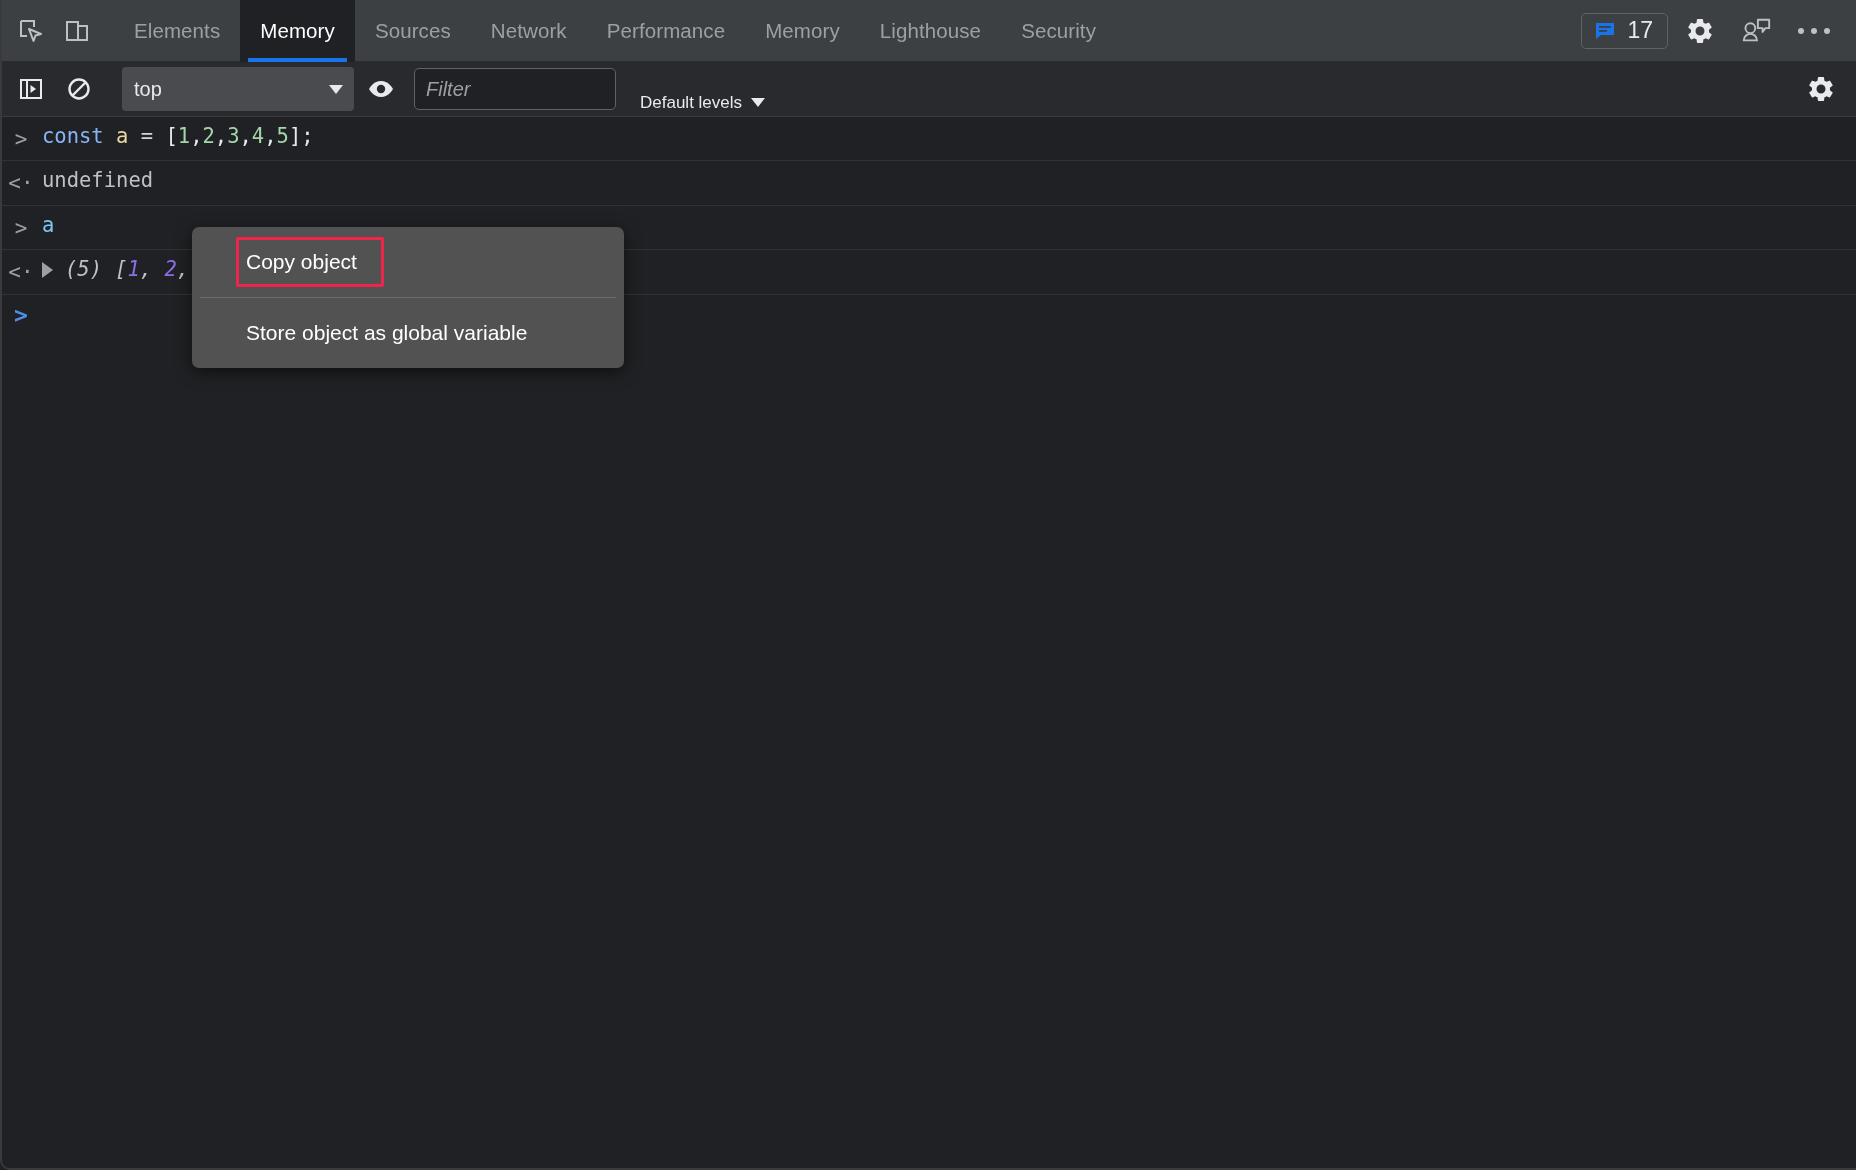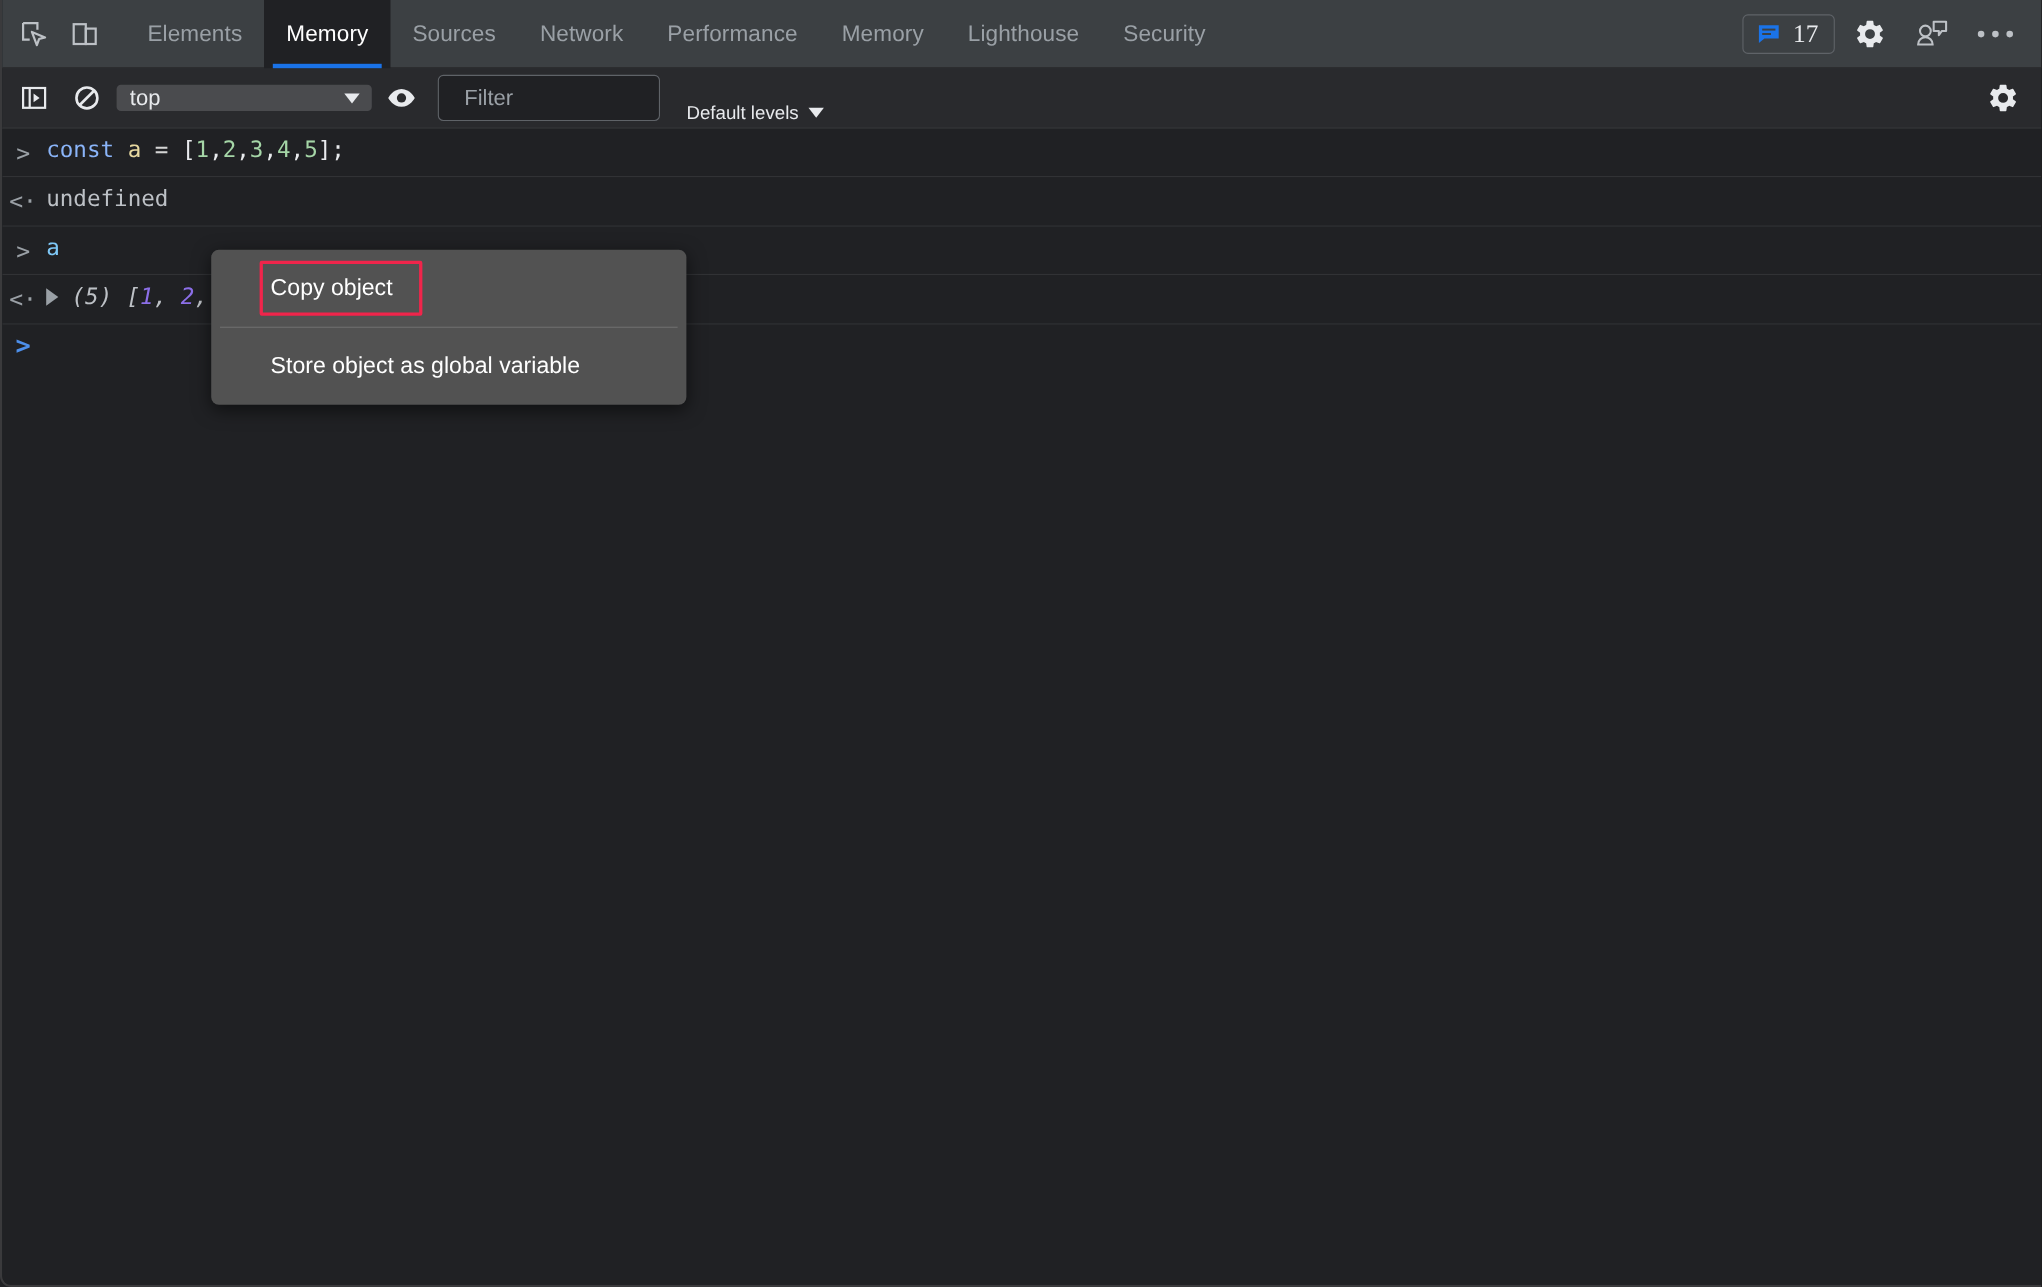--- a/index.html
+++ b/index.html
@@ -63,21 +63,20 @@
     left: 8px; right: 8px; bottom: 0;
     height: 4px;
     background: #1a73e8;
   }
   .tabbar-right {
     margin-left: auto;
     display: flex;
     align-items: center;
     padding-right: 16px;
     gap: 8px;
-    font-family: Liberation Serif, serif;
   }
   .msg-badge {
     display: flex; align-items: center; gap: 10px;
     border: 1px solid #5f6368;
     border-radius: 5px;
     padding: 5px 14px 5px 11px;
     cursor: pointer;
   }
   .msg-badge .count {
     font-size: 23px;
@@ -109,49 +108,50 @@
     border-bottom: 1px solid #3a3b3e;
     gap: 6px;
   }
   .ct-icon {
     width: 42px; height: 42px;
     display: flex; align-items: center; justify-content: center;
     cursor: pointer; flex: 0 0 auto;
   }
   .ctx-select {
     position: relative;
-    width: 232px; height: 24px;
+    width: 232px; height: 44px;
     background: #4a4b4e;
     border-radius: 4px;
     display: flex; align-items: center;
     padding: 0 12px;
-    margin-left: 0;
+    margin-left: 16px;
     cursor: pointer;
   }
   .ctx-select .val {
     font-size: 20px; color: #e8eaed;
   }
   .ctx-select .caret {
     position: absolute; right: 11px;
     width: 0; height: 0;
     border-left: 7px solid transparent;
     border-right: 7px solid transparent;
     border-top: 9px solid #e8eaed;
   }
   .filter-input {
     width: 202px; height: 42px;
     background: #202124;
     border: 1px solid #5f6368;
     border-radius: 5px;
     color: #e8eaed;
     font-size: 20px;
     font-family: "Liberation Sans", sans-serif;
-    padding: 0 23px;
+    padding: 0 11px;
     margin-left: 6px;
     outline: none;
+    font-style: italic;
   }
   .filter-input::placeholder { color: #9aa0a6; }
   .levels {
     display: flex; align-items: center; gap: 9px;
     margin-left: 18px;
     font-size: 17px;
     color: #e8eaed;
     cursor: pointer;
     white-space: nowrap;
     margin-top: 27px;

